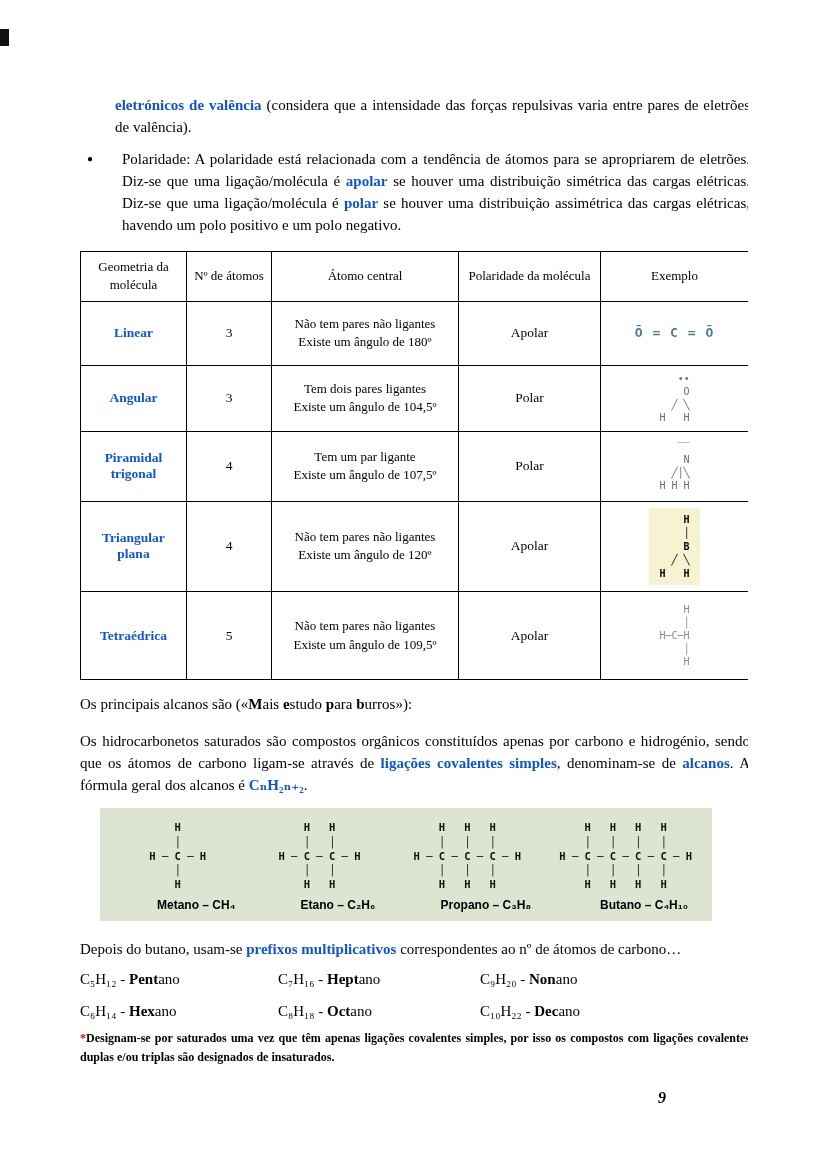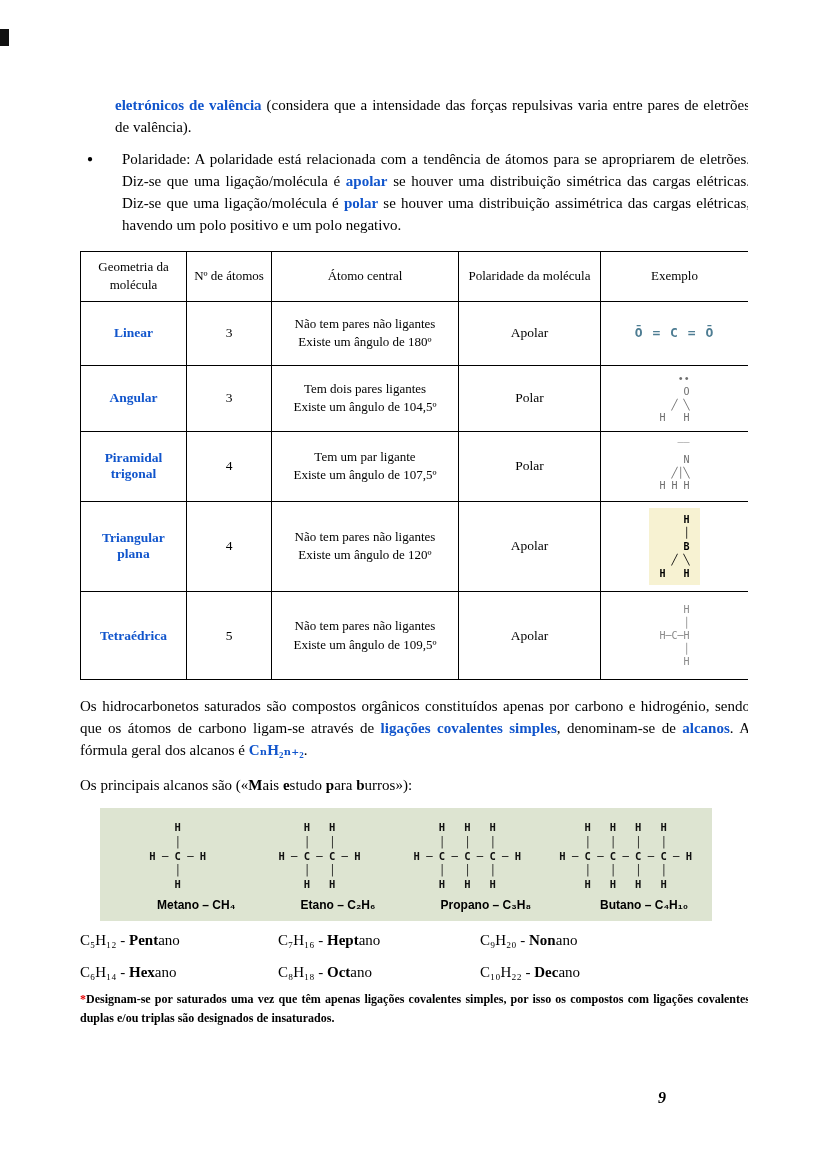--- a/index.html
+++ b/index.html
@@ -130,23 +130,23 @@
           <td><span class="struct ch4">  H
   │
 H─C─H
   │
   H</span></td>
         </tr>
       </tbody>
     </table>
 
 
+    <p class="para mnemonic"><span>Os principais alcanos são («</span><span class="b">M</span><span>ais </span><span class="b">e</span><span>studo </span><span class="b">p</span><span>ara </span><span class="b">b</span><span>urros»):</span></p>
+
     <p class="para intro"><span>Os hidrocarbonetos saturados são compostos orgânicos constituídos apenas por carbono e hidrogénio, sendo que os átomos de carbono ligam-se através de </span><span class="bb">ligações covalentes simples</span><span>, denominam-se de </span><span class="bb">alcanos</span><span>. A fórmula geral dos alcanos é </span><span class="bb">CₙH₂ₙ₊₂</span><span>.</span></p>
-
-    <p class="para mnemonic"><span>Os principais alcanos são («</span><span class="b">M</span><span>ais </span><span class="b">e</span><span>studo </span><span class="b">p</span><span>ara </span><span class="b">b</span><span>urros»):</span></p>
 
     <div class="figure">
       <div class="alkane">
         <pre>    H
     │
 H ─ C ─ H
     │
     H</pre>
         <div class="label">Metano – CH₄</div>
       </div>
@@ -169,20 +169,21 @@
       <div class="alkane">
         <pre>    H   H   H   H
     │   │   │   │
 H ─ C ─ C ─ C ─ C ─ H
     │   │   │   │
     H   H   H   H</pre>
         <div class="label">Butano – C₄H₁₀</div>
       </div>
     </div>
 
+    <p class="para after-fig"><span>Depois do butano, usam-se </span><span class="bb">prefixos multiplicativos</span><span> correspondentes ao nº de átomos de carbono…</span></p>
 
     <div class="prefix-grid">
       <div><span>C₅H₁₂ - </span><span class="b">Pent</span><span>ano</span></div>
       <div><span>C₇H₁₆ - </span><span class="b">Hept</span><span>ano</span></div>
       <div><span>C₉H₂₀ - </span><span class="b">Non</span><span>ano</span></div>
       <div><span>C₆H₁₄ - </span><span class="b">Hex</span><span>ano</span></div>
       <div><span>C₈H₁₈ - </span><span class="b">Oct</span><span>ano</span></div>
       <div><span>C₁₀H₂₂ - </span><span class="b">Dec</span><span>ano</span></div>
     </div>
 

